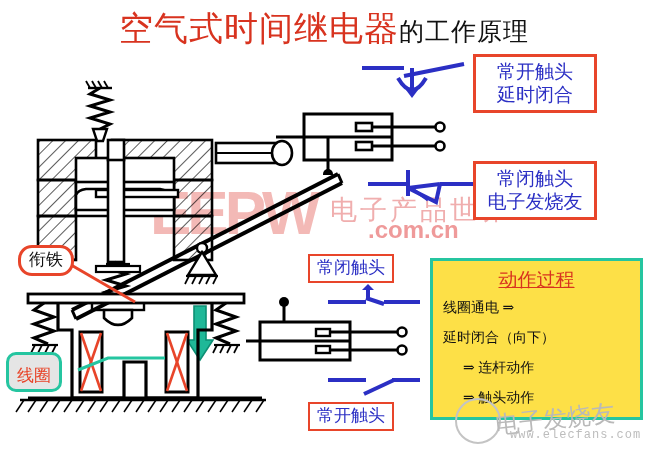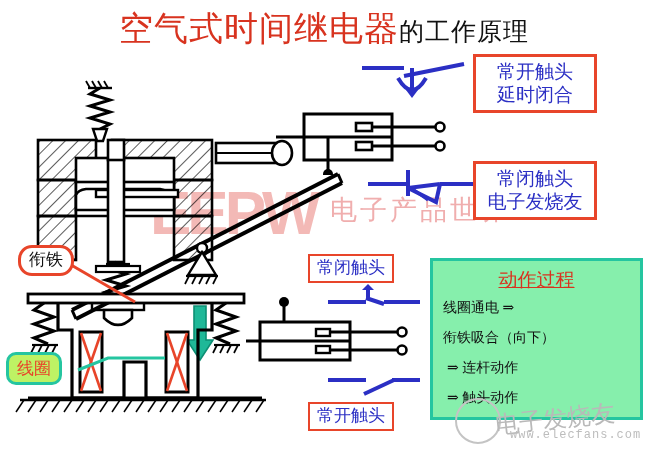--- a/index.html
+++ b/index.html
@@ -73,56 +73,56 @@
     line-height: 20px;
     text-align: center;
     padding: 2px 8px 3px 8px;
     font-family: "Liberation Serif", "DejaVu Serif", serif;
     box-sizing: border-box;
     white-space: nowrap;
   }
   .bubble-teal {
     border: 3px solid #25c5a0;
     border-radius: 10px;
-    background: #bef264;
+    background: #e5e5e5;
     color: #e8452a;
     font-size: 17px;
     line-height: 20px;
     text-align: left;
-    padding: 4px 8px 3px 8px;
+    padding: 11px 8px 3px 8px;
     font-family: "Liberation Serif", "DejaVu Serif", serif;
     box-sizing: border-box;
     white-space: nowrap;
   }
 
   
   #process-panel {
     left: 430px; top: 258px; width: 213px; height: 162px;
     border: 3px solid #25c5a0;
-    background: #86efac;
+    background: #fde047;
     box-sizing: border-box;
   }
   #process-title {
     text-align: center;
     color: #d8331f;
     font-size: 19px;
     margin-top: 6px;
     text-decoration: underline;
     text-decoration-color: #d8331f;
     font-family: "Liberation Serif", "DejaVu Serif", serif;
   }
   .process-line {
     color: #111111;
     font-size: 14px;
     line-height: 30px;
     font-family: "Liberation Serif", "DejaVu Serif", serif;
     white-space: nowrap;
     padding-left: 10px;
   }
-  .process-line.indent { padding-left: 14px; }
+  .process-line.indent { padding-left: 30px; }
 
   
   #wm-eepw {
     left: 150px; top: 185px;
     font-size: 62px;
     font-weight: bold;
     color: #f3b9b6;
     font-family: "Liberation Sans", sans-serif;
     letter-spacing: -4px;
     line-height: 56px;
@@ -164,20 +164,21 @@
   }
   svg { display: block; }
 </style>
 </head>
 <body>
 
 <div id="root">
 
   <div class="abs" id="wm-eepw">EEPW</div>
   <div class="abs" id="wm-cn-text">电子产品世界</div>
+  <div class="abs" id="wm-cn-url">.com.cn</div>
 
   <svg class="abs" style="left:0px; top:40px;" width="430" height="411" viewBox="0 0 430 411">
 
     <defs>
       <pattern id="hatch" width="9" height="9" patternTransform="rotate(45)" patternUnits="userSpaceOnUse">
         <line x1="0" y1="0" x2="0" y2="9" stroke="#000" stroke-width="1.3"></line>
       </pattern>
       <marker id="arrowTeal" markerWidth="10" markerHeight="10" refX="5" refY="5" orient="auto">
         <path d="M0,0 L10,5 L0,10 z" fill="#13a88a"></path>
       </marker>
@@ -407,21 +408,21 @@
 
   <div class="abs redbox-sm" style="left:308px; top:402px;">常开触头</div>
 
   <div class="abs bubble-red" style="left:18px; top:245px;">衔铁</div>
 
   <div class="abs bubble-teal" style="left:6px; top:352px;">线圈</div>
 
   <div class="abs" id="process-panel">
     <div id="process-title">动作过程</div>
     <div class="process-line">线圈通电  ⇒</div>
-    <div class="process-line">衔铁吸合（向下）</div>
+    <div class="process-line">延时闭合（向下）</div>
     <div class="process-line indent">⇒  连杆动作</div>
     <div class="process-line indent">⇒  触头动作</div>
   </div>
 
   <div class="abs" id="wm-elecfans-logo"></div>
   <div class="abs" id="wm-elecfans-text">电子发烧友</div>
   <div class="abs" id="wm-elecfans-url">www.elecfans.com</div>
 
 </div>
 

